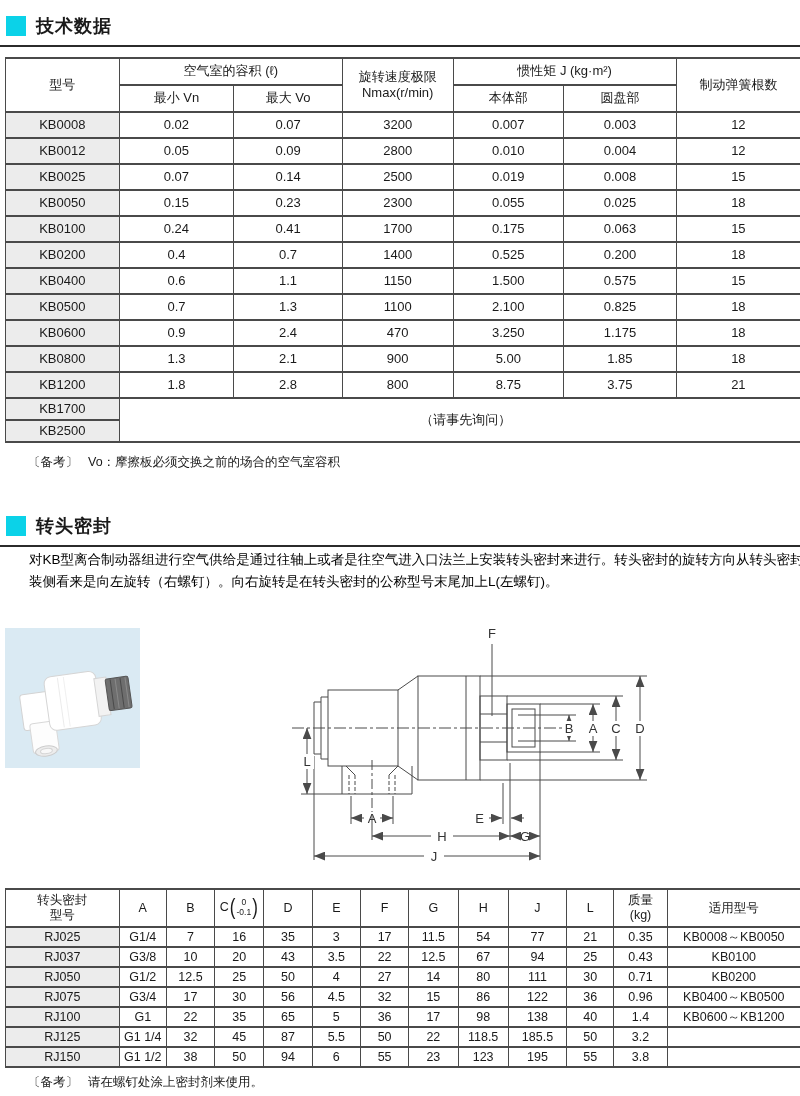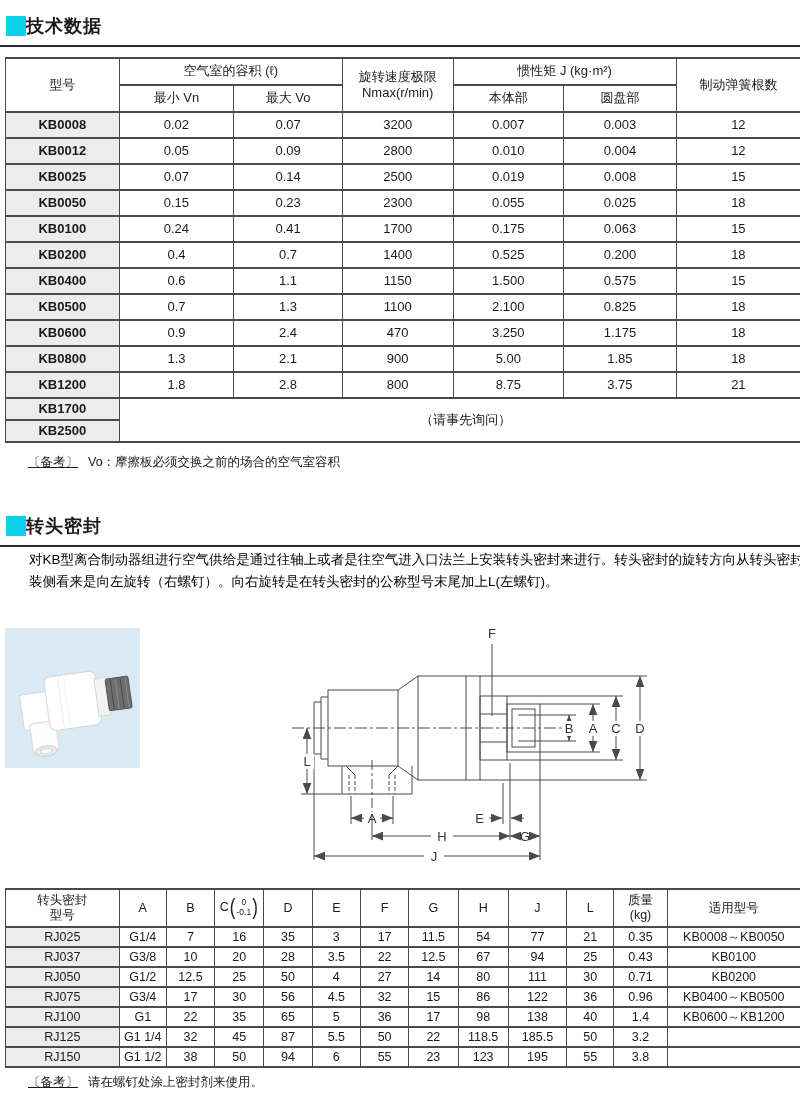--- a/index.html
+++ b/index.html
@@ -6,60 +6,60 @@
   body{
     width:800px;height:1096px;background:#ffffff;
     font-family:"Liberation Sans","DejaVu Sans",sans-serif;
     color:#1a1a1a;
   }
   .page{position:relative;width:800px;height:1096px;overflow:hidden;background:#fff;}
 
   
   .section-header{
     position:absolute;left:0;width:800px;
-    display:flex;align-items:center;gap:0;
+    display:flex;align-items:center;gap:10px;
     border-bottom:2px solid #2b2b2b;
     padding:0 0 7px 6px;box-sizing:border-box;
   }
   .sec1{top:14px;}
   .sec2{top:514px;}
   .sq{width:20px;height:20px;background:#0bd2e8;flex:0 0 auto;}
   .sec-title{font-size:18px;font-weight:bold;letter-spacing:1px;}
 
   
   table{border-collapse:collapse;table-layout:fixed;}
   .t1{position:absolute;top:57px;left:5px;width:795px;}
   .t1 th,.t1 td{
     border:1px solid #4a4a4a;border-top:2px solid #4a4a4a;border-bottom:2px solid #4a4a4a;
     font-size:13px;font-weight:normal;text-align:center;vertical-align:middle;
     padding:0;height:24px;line-height:1.25;background:#fff;overflow:hidden;
   }
   .t1 thead th{height:25px;text-align:center;}
   .t1 tr>*:last-child{border-right:0;}
-  .t1 .model-cell{background:#ececec;font-weight:bold;}
+  .t1 .model-cell{background:#ececec;}
   .t1 .inq td{height:20px;}
   .inquiry-cell{text-align:right;padding-left:12px !important;}
 
   .t2{position:absolute;top:888px;left:5px;width:795px;}
   .t2 th,.t2 td{
     border:1px solid #4a4a4a;border-top:2px solid #4a4a4a;border-bottom:2px solid #4a4a4a;
     font-size:12.5px;font-weight:normal;text-align:center;vertical-align:middle;
     padding:0;height:18px;line-height:1.2;background:#fff;overflow:hidden;
   }
   .t2 thead th{height:36px;}
   .t2 tr>*:last-child{border-right:0;}
   .t2 .model-cell{background:#ececec;}
 
   .tolwrap{display:inline-flex;align-items:center;}
   .paren{font-size:17px;font-weight:300;transform:scaleY(1.25);padding:0 1px;}
   .tolstack{display:inline-flex;flex-direction:column;font-size:8.5px;line-height:1.15;}
 
   
   .notes{position:absolute;display:flex;gap:10px;font-size:12.5px;line-height:1.75;}
-  .notes .nlabel{white-space:nowrap;text-decoration:underline;}
+  .notes .nlabel{white-space:nowrap;}
   .notes1{top:452px;left:28px;}
   .notes2{top:1072px;left:28px;}
 
   
   .para{
     position:absolute;top:549px;left:6px;width:788px;
     font-size:13.5px;line-height:1.65;text-align:justify;color:#000000;margin-left:23px;
   }
 
   
@@ -401,21 +401,21 @@
           <td>77</td>
           <td>21</td>
           <td>0.35</td>
           <td>KB0008～KB0050</td>
         </tr>
         <tr>
           <td class="model-cell">RJ037</td>
           <td>G3/8</td>
           <td>10</td>
           <td>20</td>
-          <td>28</td>
+          <td>43</td>
           <td>3.5</td>
           <td>22</td>
           <td>12.5</td>
           <td>67</td>
           <td>94</td>
           <td>25</td>
           <td>0.43</td>
           <td>KB0100</td>
         </tr>
         <tr>

